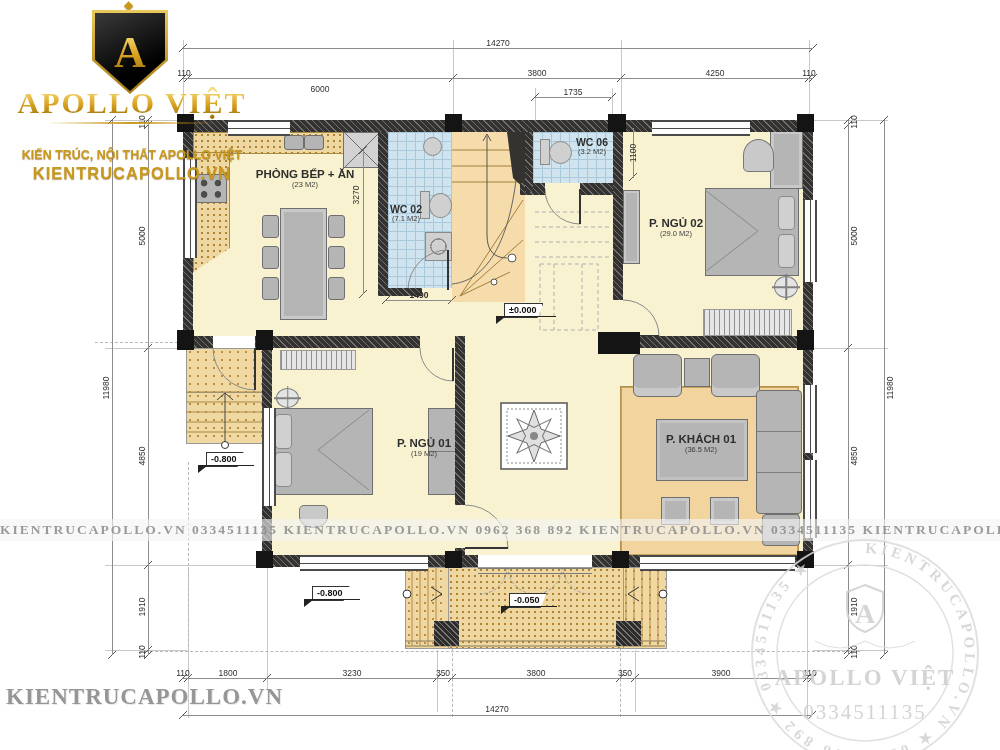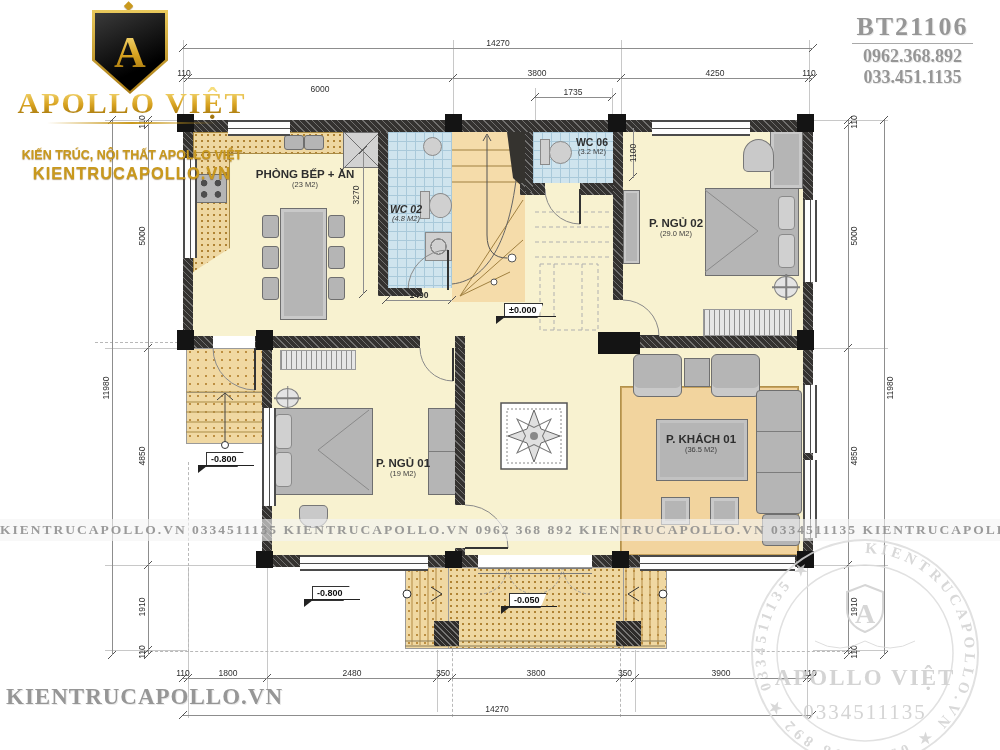--- a/index.html
+++ b/index.html
@@ -229,33 +229,33 @@
   <div class="a col" style="left:445px;top:551px;width:17px;height:17px;"></div>
   <div class="a col" style="left:612px;top:551px;width:17px;height:17px;"></div>
   <div class="a col" style="left:797px;top:551px;width:17px;height:17px;"></div>
   <div class="a colp" style="left:434px;top:621px;width:25px;height:25px;"></div>
   <div class="a colp" style="left:616px;top:621px;width:25px;height:25px;"></div>
 
   <div class="a rl" style="left:245px;top:168px;width:120px;">
     <div>PHÒNG BẾP + ĂN</div>
     <div class="ra">(23 M2)</div>
   </div>
-  <div class="a rl" style="left:378px;top:203px;width:56px;font-size:10.5px;font-style:italic;">
+  <div class="a rl" style="left:378px;top:203px;width:56px;font-size:10.5px;">
     <div>WC 02</div>
-    <div class="ra">(4.8 M2)</div>
+    <div class="ra">(7.1 M2)</div>
   </div>
   <div class="a rl" style="left:566px;top:136px;width:52px;font-size:10.5px;">
     <div>WC 06</div>
     <div class="ra">(3.2 M2)</div>
   </div>
   <div class="a rl" style="left:638px;top:217px;width:76px;">
     <div>P. NGỦ 02</div>
     <div class="ra">(29.0 M2)</div>
   </div>
-  <div class="a rl" style="left:365px;top:437px;width:76px;margin-top:20px;">
+  <div class="a rl" style="left:386px;top:437px;width:76px;">
     <div>P. NGỦ 01</div>
     <div class="ra">(19 M2)</div>
   </div>
   <div class="a rl" style="left:658px;top:433px;width:86px;">
     <div>P. KHÁCH 01</div>
     <div class="ra">(36.5 M2)</div>
   </div>
 
   <div class="a tag" style="left:504px;top:303px;">±0.000</div>
   <div class="a tagline" style="left:496px;top:316px;width:60px;"></div>
@@ -310,21 +310,21 @@
 
   <div class="a dt" style="left:458px;top:38px;width:80px;">14270</div>
   <div class="a dt" style="left:172px;top:68px;width:24px;">110</div>
   <div class="a dt" style="left:290px;top:84px;width:60px;">6000</div>
   <div class="a dt" style="left:507px;top:68px;width:60px;">3800</div>
   <div class="a dt" style="left:685px;top:68px;width:60px;">4250</div>
   <div class="a dt" style="left:797px;top:68px;width:24px;">110</div>
   <div class="a dt" style="left:543px;top:87px;width:60px;">1735</div>
   <div class="a dt" style="left:171px;top:668px;width:24px;">110</div>
   <div class="a dt" style="left:198px;top:668px;width:60px;">1800</div>
-  <div class="a dt" style="left:322px;top:668px;width:60px;">2480</div>
+  <div class="a dt" style="left:322px;top:668px;width:60px;">3230</div>
   <div class="a dt" style="left:428px;top:668px;width:30px;">350</div>
   <div class="a dt" style="left:506px;top:668px;width:60px;">3800</div>
   <div class="a dt" style="left:610px;top:668px;width:30px;">350</div>
   <div class="a dt" style="left:691px;top:668px;width:60px;">3900</div>
   <div class="a dt" style="left:798px;top:668px;width:24px;">110</div>
   <div class="a dt" style="left:457px;top:704px;width:80px;">14270</div>
   <div class="a dt dtv" style="left:112px;top:117px;width:60px;">110</div>
   <div class="a dt dtv" style="left:112px;top:231px;width:60px;">5000</div>
   <div class="a dt dtv" style="left:112px;top:451px;width:60px;">4850</div>
   <div class="a dt dtv" style="left:112px;top:602px;width:60px;">1910</div>
@@ -360,23 +360,18 @@
     <div class="a shieldO" style="left:90px;top:8px;width:76px;height:84px;"></div>
     <div class="a shieldI" style="left:93px;top:11px;width:70px;height:78px;">
       <span class="brandtxt" style="font-size:44px;">A</span>
     </div>
     <div class="a brandtxt" style="left:0;top:84px;width:260px;text-align:center;font-size:30px;letter-spacing:2px;">APOLLO VIỆT</div>
     <div class="a" style="left:45px;top:120px;width:170px;height:2px;background:linear-gradient(90deg,transparent,#c9991d,transparent);"></div>
     <div class="a gold" style="left:-10px;top:146px;width:280px;text-align:center;font-size:12.5px;font-weight:bold;">KIẾN TRÚC, NỘI THẤT APOLLO VIỆT</div>
     <div class="a gold" style="left:0;top:162px;width:260px;text-align:center;font-size:16.5px;font-weight:bold;letter-spacing:1px;">KIENTRUCAPOLLO.VN</div>
   </div>
 
-  <div class="a" style="left:835px;top:12px;width:155px;z-index:10;text-align:center;">
-    <div class="eng" style="font-size:26px;letter-spacing:2px;border-bottom:1px solid #a9a9a9;display:inline-block;padding:0 4px 1px;">BT21106</div>
-    <div class="eng" style="font-size:18px;margin-top:2px;">0962.368.892</div>
-    <div class="eng" style="font-size:18px;">033.451.1135</div>
-  </div>
 
   <div class="a" style="left:6px;top:684px;width:280px;z-index:10;">
     <div class="eng" style="font-size:23px;letter-spacing:1px;">KIENTRUCAPOLLO.VN</div>
   </div>
 
 </div>
 
 </body></html>

